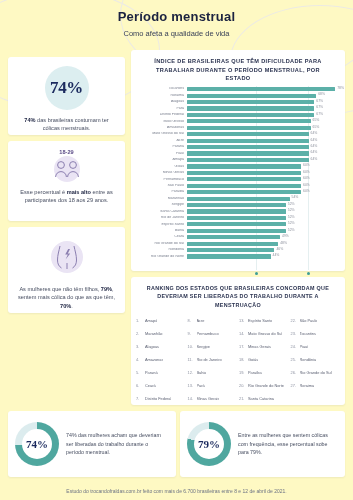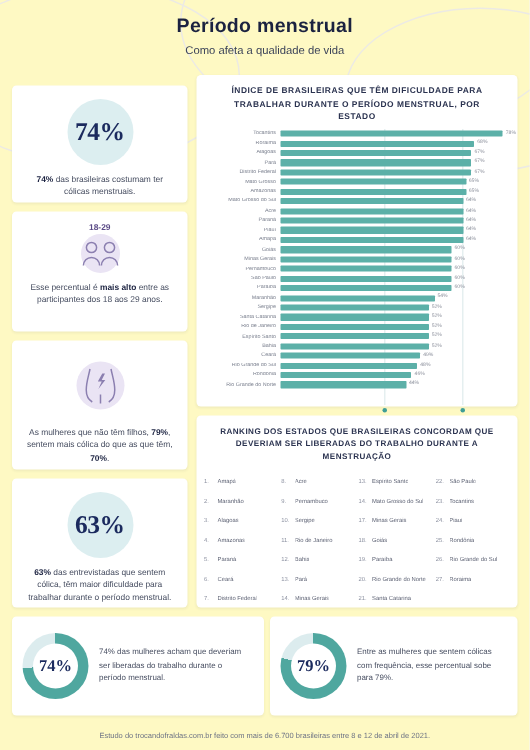--- a/index.html
+++ b/index.html
@@ -167,28 +167,20 @@
       <path d="M15 11c-1 5-2.5 9-2.5 14 0 4 1.5 6.5 4 8" fill="none" stroke="#8b7fb0" stroke-width="1"></path>
       <path d="M29 11c1 5 2.5 9 2.5 14 0 4-1.5 6.5-4 8" fill="none" stroke="#8b7fb0" stroke-width="1"></path>
       <path d="M22 28v6" fill="none" stroke="#8b7fb0" stroke-width="1"></path>
       <path d="M23.2 14l-3 5.4h2.6l-2.2 5 4.6-6h-2.4l2.2-4.4z" fill="#8b7fb0"></path>
     </svg>
     <div class="cap">
       <span>As mulheres que não têm filhos, </span><b>79%</b><span>, sentem mais cólica do que as que têm, </span><b>70%</b><span>.</span>
     </div>
   </div>
 
-  <div class="card lcard c4">
-    <div class="circle-stat">
-      <span class="big-num">63%</span>
-    </div>
-    <div class="cap">
-      <b>63%</b><span> das entrevistadas que sentem cólica, têm maior dificuldade para trabalhar durante o período menstrual.</span>
-    </div>
-  </div>
 
   <div class="card chart-card">
     <div class="chart-title">ÍNDICE DE BRASILEIRAS QUE TÊM DIFICULDADE PARA TRABALHAR DURANTE O PERÍODO MENSTRUAL, POR ESTADO</div>
     <div class="chart-plot" id="chart-plot">
         <div class="gridline" style="left: 119px;"></div>
         <div class="gridtick" style="left: 119px;"></div>
         <div class="gridline" style="left: 170.75px;"></div>
         <div class="gridtick" style="left: 170.75px;"></div>
         <div class="brow">
           <div class="blabel">Tocantins</div>

